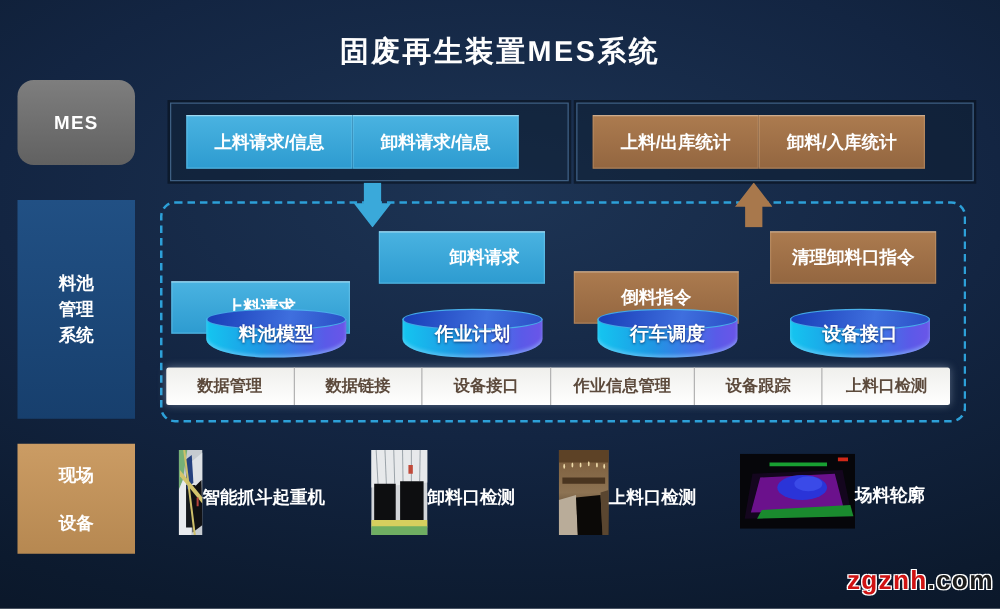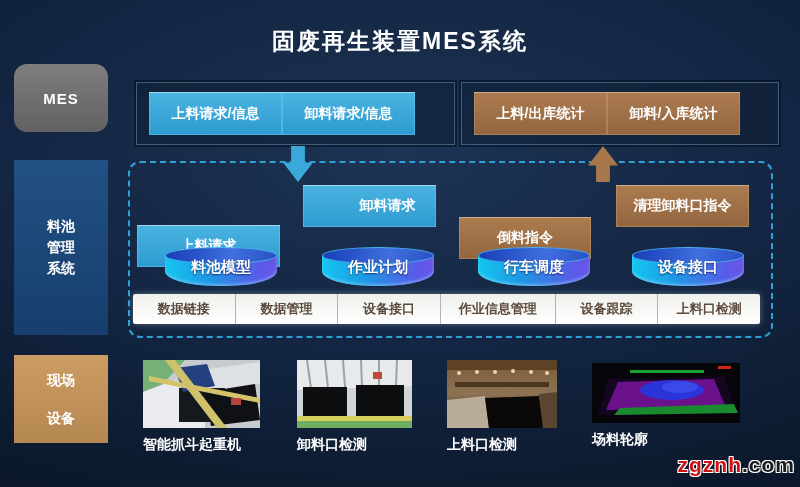--- a/index.html
+++ b/index.html
@@ -61,21 +61,21 @@
     font-size:15px; font-weight:700; text-shadow:0 1px 2px rgba(0,0,50,.65); }
   
   .modules { position:absolute; left:133px; top:294px; width:627px; height:30px;
     background:linear-gradient(180deg,#efefec,#ffffff); border-radius:2px;
     display:flex; box-shadow:0 0 7px rgba(220,235,255,.35); }
   .module { flex:1; display:flex; align-items:center; justify-content:center;
     font-size:13px; font-weight:700; color:#5c4a3c; white-space:nowrap; }
   .module + .module { border-left:1px solid #b3b3b3; }
   .module-wide { flex:1.12; }
   
-  .device { position:absolute; display:flex; flex-direction:column; align-items:flex-start; }
+  .device { position:absolute; display:flex; flex-direction:row; align-items:center; }
   .dev1 { left:143px; top:360px; width:117px; }
   .dev2 { left:297px; top:360px; width:115px; }
   .dev3 { left:447px; top:360px; width:110px; }
   .dev4 { left:592px; top:363px; width:148px; }
   .dev-img { width:100%; display:block; }
   .caption { margin-top:8px; font-size:14px; font-weight:700; white-space:nowrap; }
   
   .watermark { position:absolute; right:5px; bottom:10px; font-size:21px; font-weight:800;
     letter-spacing:1px;
     text-shadow:-1px -1px 0 #fff, 1px -1px 0 #fff, -1px 1px 0 #fff, 1px 1px 0 #fff; }
@@ -134,22 +134,22 @@
   <div class="cyl-top"></div>
   <div class="cyl-label">行车调度</div>
 </div>
 <div class="cyl cyl4">
   <div class="cyl-body"></div>
   <div class="cyl-top"></div>
   <div class="cyl-label">设备接口</div>
 </div>
 
 <div class="modules">
+  <div class="module">数据管理</div>
   <div class="module">数据链接</div>
-  <div class="module">数据管理</div>
   <div class="module">设备接口</div>
   <div class="module module-wide">作业信息管理</div>
   <div class="module">设备跟踪</div>
   <div class="module">上料口检测</div>
 </div>
 
 <div class="device dev1">
   <svg class="dev-img" width="117" height="68" viewBox="0 0 117 68" preserveAspectRatio="none">
     <rect width="117" height="68" fill="#c6cbd0"></rect>
     <polygon points="0,0 42,0 20,24 0,32" fill="#76b077"></polygon>

